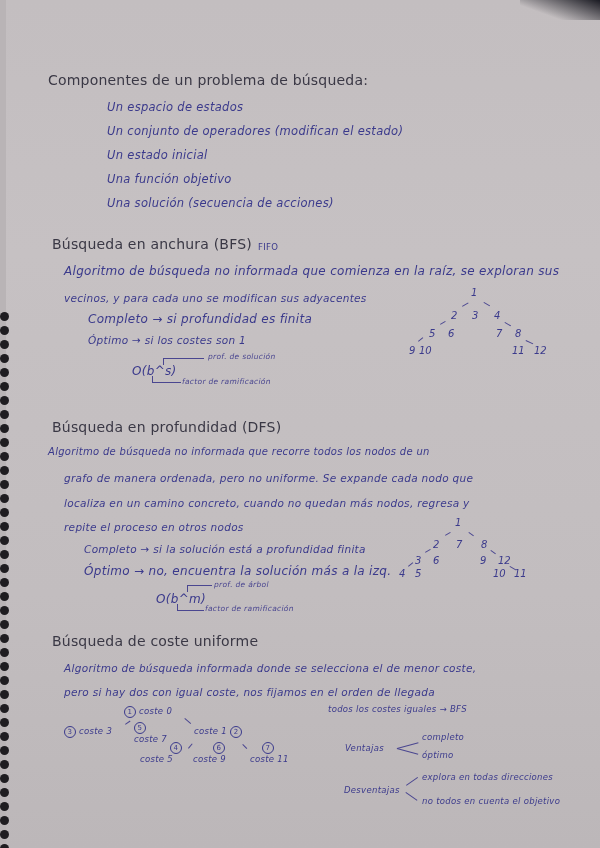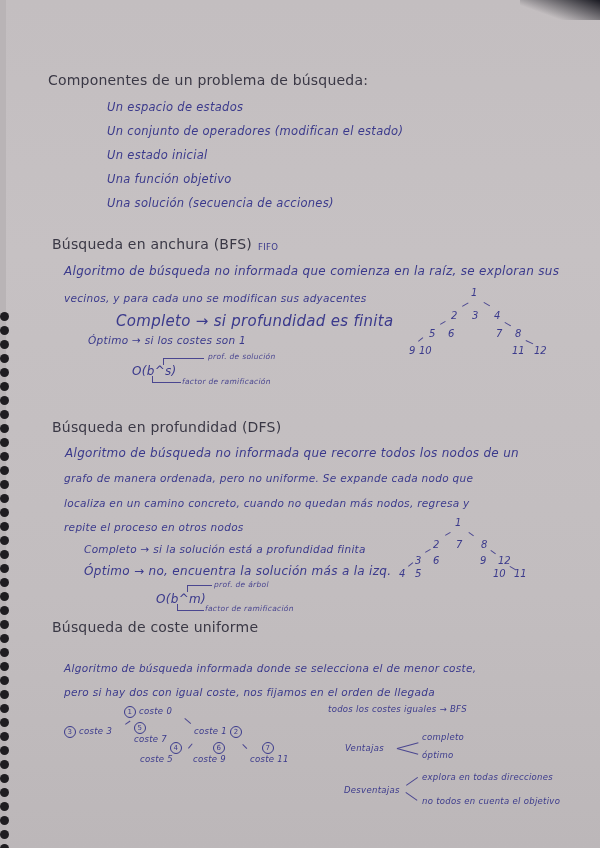--- a/index.html
+++ b/index.html
@@ -69,21 +69,21 @@
 <div class="t" style="left:107px;top:100px;">Un espacio de estados</div>
 <div class="t" style="left:107px;top:124px;">Un conjunto de operadores (modifican el estado)</div>
 <div class="t" style="left:107px;top:148px;">Un estado inicial</div>
 <div class="t" style="left:107px;top:172px;">Una función objetivo</div>
 <div class="t" style="left:107px;top:196px;">Una solución (secuencia de acciones)</div>
 
 <div class="t h" style="left:52px;top:236px;">Búsqueda en anchura (BFS)</div>
 <div class="t small" style="left:258px;top:242px;font-style:normal;">FIFO</div>
 <div class="t" style="left:64px;top:264px;font-size:12px;">Algoritmo de búsqueda no informada que comienza en la raíz, se exploran sus</div>
 <div class="t" style="left:64px;top:292px;font-size:10.5px;">vecinos, y para cada uno se modifican sus adyacentes</div>
-<div class="t" style="left:88px;top:312px;font-size:15px;margin-left:28px;">Completo → si profundidad es finita</div>
+<div class="t" style="left:88px;top:312px;font-size:12px;">Completo → si profundidad es finita</div>
 <div class="t" style="left:88px;top:334px;font-size:10.5px;">Óptimo → si los costes son 1</div>
 <div class="t" style="left:132px;top:364px;font-size:12px;">O(b^s)</div>
 <div class="bracket" style="left:163px;top:358px;width:40px;height:6px;border-bottom:none;border-right:none;"></div>
 <div class="t tiny" style="left:208px;top:352px;">prof. de solución</div>
 <div class="bracket" style="left:152px;top:376px;width:28px;height:6px;border-top:none;border-right:none;"></div>
 <div class="t tiny" style="left:182px;top:377px;">factor de ramificación</div>
 
 <div>
   <span class="node" style="left:471px;top:287px;">1</span>
   <span class="node" style="left:451px;top:310px;">2</span>
@@ -99,21 +99,21 @@
   <span class="node" style="left:534px;top:345px;">12</span>
   <div class="edge" style="left:462px;top:306px;width:7px;transform:rotate(-30deg);"></div>
   <div class="edge" style="left:484px;top:302px;width:7px;transform:rotate(30deg);"></div>
   <div class="edge" style="left:440px;top:324px;width:6px;transform:rotate(-30deg);"></div>
   <div class="edge" style="left:505px;top:322px;width:7px;transform:rotate(30deg);"></div>
   <div class="edge" style="left:418px;top:341px;width:6px;transform:rotate(-40deg);"></div>
   <div class="edge" style="left:526px;top:340px;width:8px;transform:rotate(25deg);"></div>
 </div>
 
 <div class="t h" style="left:52px;top:419px;">Búsqueda en profundidad (DFS)</div>
-<div class="t" style="left:65px;top:446px;font-size:12px;">Algoritmo de búsqueda no informada que recorre todos los nodos de un</div>
+<div class="t" style="left:48px;top:446px;font-size:10px;">Algoritmo de búsqueda no informada que recorre todos los nodos de un</div>
 <div class="t" style="left:64px;top:472px;font-size:10.5px;">grafo de manera ordenada, pero no uniforme. Se expande cada nodo que</div>
 <div class="t" style="left:64px;top:497px;font-size:10.5px;">localiza en un camino concreto, cuando no quedan más nodos, regresa y</div>
 <div class="t" style="left:64px;top:521px;font-size:10.5px;">repite el proceso en otros nodos</div>
 <div class="t" style="left:84px;top:543px;font-size:10.5px;">Completo → si la solución está a profundidad finita</div>
 <div class="t" style="left:84px;top:564px;font-size:12px;">Óptimo → no, encuentra la solución más a la izq.</div>
 <div class="t" style="left:156px;top:592px;font-size:12px;">O(b^m)</div>
 <div class="bracket" style="left:187px;top:585px;width:24px;height:6px;border-bottom:none;border-right:none;"></div>
 <div class="t tiny" style="left:214px;top:580px;">prof. de árbol</div>
 <div class="bracket" style="left:177px;top:604px;width:26px;height:6px;border-top:none;border-right:none;"></div>
 <div class="t tiny" style="left:205px;top:604px;">factor de ramificación</div>
@@ -132,21 +132,21 @@
   <span class="node" style="left:493px;top:568px;">10</span>
   <span class="node" style="left:514px;top:568px;">11</span>
   <div class="edge" style="left:445px;top:535px;width:6px;transform:rotate(-30deg);"></div>
   <div class="edge" style="left:469px;top:532px;width:6px;transform:rotate(35deg);"></div>
   <div class="edge" style="left:425px;top:552px;width:6px;transform:rotate(-30deg);"></div>
   <div class="edge" style="left:491px;top:550px;width:6px;transform:rotate(35deg);"></div>
   <div class="edge" style="left:408px;top:566px;width:6px;transform:rotate(-40deg);"></div>
   <div class="edge" style="left:510px;top:566px;width:7px;transform:rotate(30deg);"></div>
 </div>
 
-<div class="t h" style="left:52px;top:619px;text-align:center;">Búsqueda de coste uniforme</div>
+<div class="t h" style="left:52px;top:633px;text-align:center;">Búsqueda de coste uniforme</div>
 <div class="t" style="left:64px;top:662px;font-size:10.5px;">Algoritmo de búsqueda informada donde se selecciona el de menor coste,</div>
 <div class="t" style="left:64px;top:686px;font-size:10.5px;">pero si hay dos con igual coste, nos fijamos en el orden de llegada</div>
 <div class="t small" style="left:328px;top:704px;">todos los costes iguales → BFS</div>
 
 <div>
   <span class="t small" style="left:124px;top:706px;"><span class="circ">1</span> <span>coste 0</span></span>
   <span class="t small" style="left:64px;top:726px;"><span class="circ">3</span> <span>coste 3</span></span>
   <span class="t small" style="left:134px;top:722px;"><span class="circ">5</span><br><span>coste 7</span></span>
   <span class="t small" style="left:194px;top:726px;"><span>coste 1</span> <span class="circ">2</span></span>
   <span class="t small" style="left:140px;top:742px;"><span class="circ" style="margin-left:30px;">4</span><br><span>coste 5</span></span>

